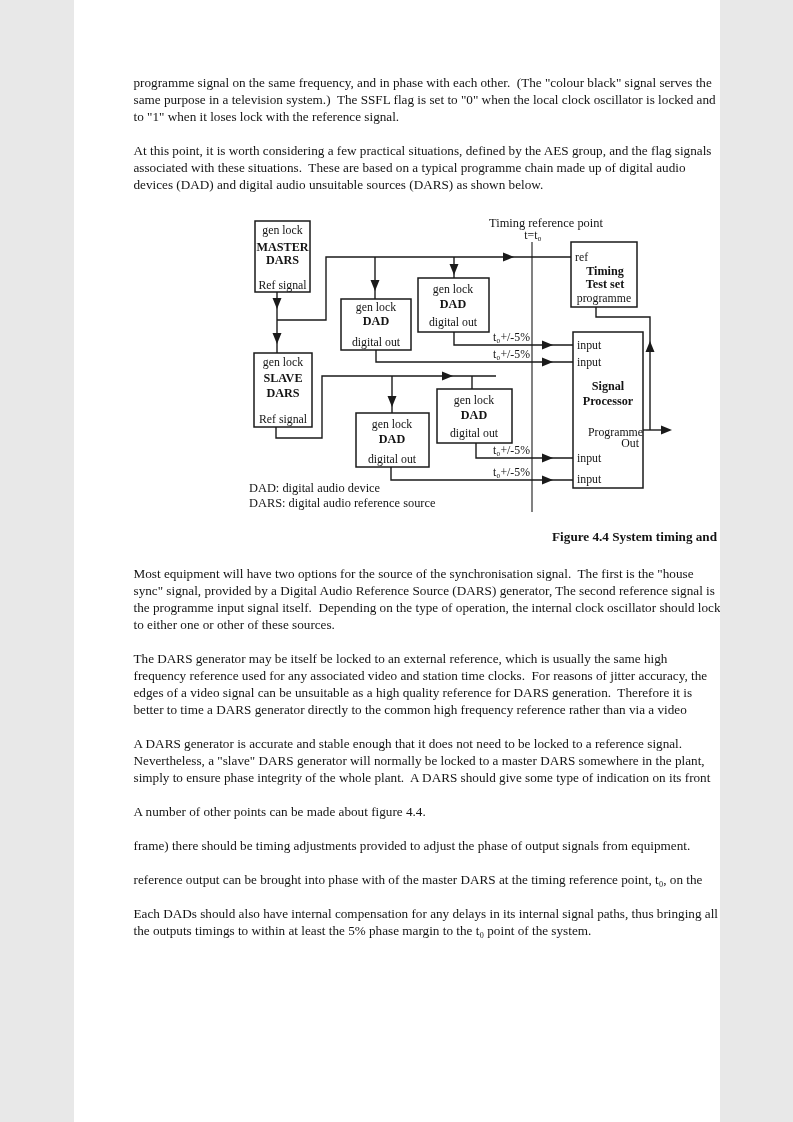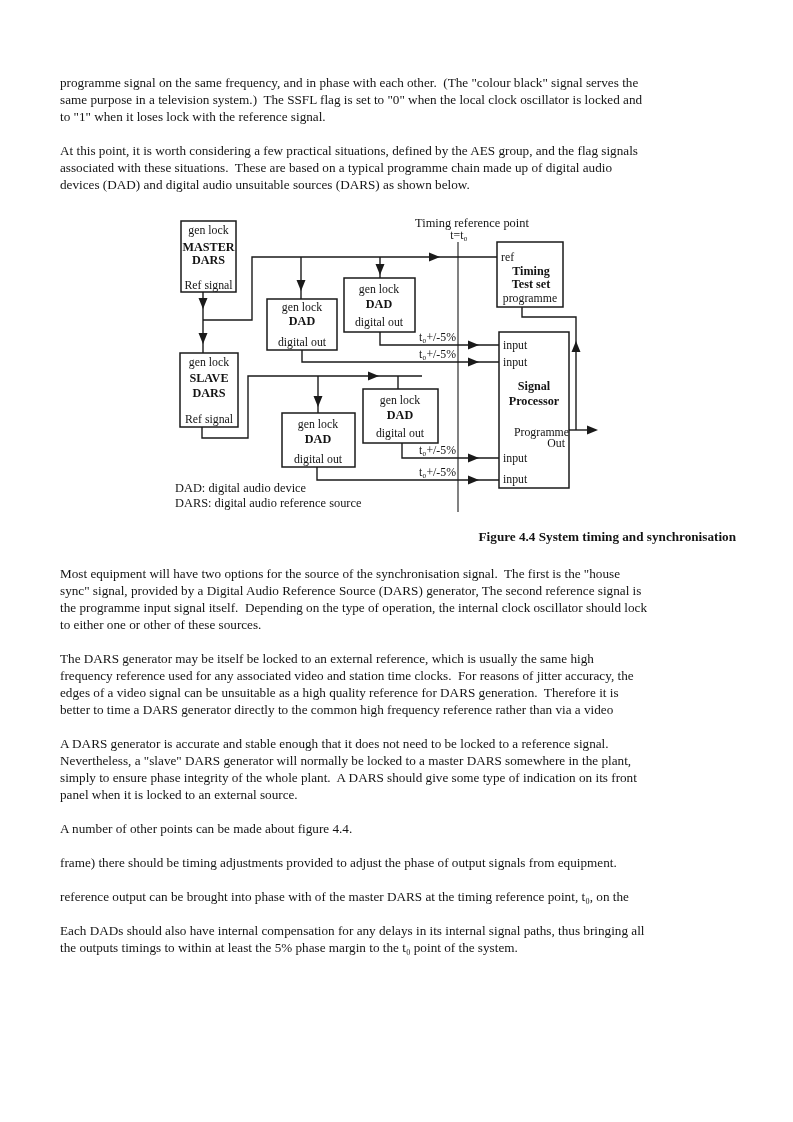--- a/index.html
+++ b/index.html
@@ -1,17 +1,17 @@
 <!DOCTYPE html>
 <html><head>
 <meta charset="utf-8">
 <style>
   html,body{margin:0;padding:0;background:#e8e8e8;}
   .page{
-    width:793px;height:1122px;background:#ffffff;color:#141414;
+    width:646px;height:1122px;background:#ffffff;color:#141414;
     font-family:"Liberation Serif","DejaVu Serif",serif;
     font-size:13.2px;line-height:17px;
     box-sizing:border-box;padding:74px 55px 0 60px;
     position:relative;overflow:hidden;margin:0 auto;
   }
   .para{margin:0 0 17px 0;}
   .line{white-space:pre;height:17px;}
   .figure-wrap{margin:0 0 0 -5px;}
   .figure-wrap svg{display:block;}
   .caption{font-weight:bold;text-align:right;width:676px;margin:8px 0 20px 0;}
@@ -151,21 +151,20 @@
     <div class="line">The DARS generator may be itself be locked to an external reference, which is usually the same high</div>
     <div class="line">frequency reference used for any associated video and station time clocks.  For reasons of jitter accuracy, the</div>
     <div class="line">edges of a video signal can be unsuitable as a high quality reference for DARS generation.  Therefore it is</div>
     <div class="line">better to time a DARS generator directly to the common high frequency reference rather than via a video</div>
   </div>
 
   <div class="para">
     <div class="line">A DARS generator is accurate and stable enough that it does not need to be locked to a reference signal.</div>
     <div class="line">Nevertheless, a "slave" DARS generator will normally be locked to a master DARS somewhere in the plant,</div>
     <div class="line">simply to ensure phase integrity of the whole plant.  A DARS should give some type of indication on its front</div>
-    <div class="line">panel when it is locked to an external source.</div>
   </div>
 
   <div class="para">
     <div class="line">A number of other points can be made about figure 4.4.</div>
   </div>
 
   <div class="para">
     <div class="line">frame) there should be timing adjustments provided to adjust the phase of output signals from equipment.</div>
   </div>
 

